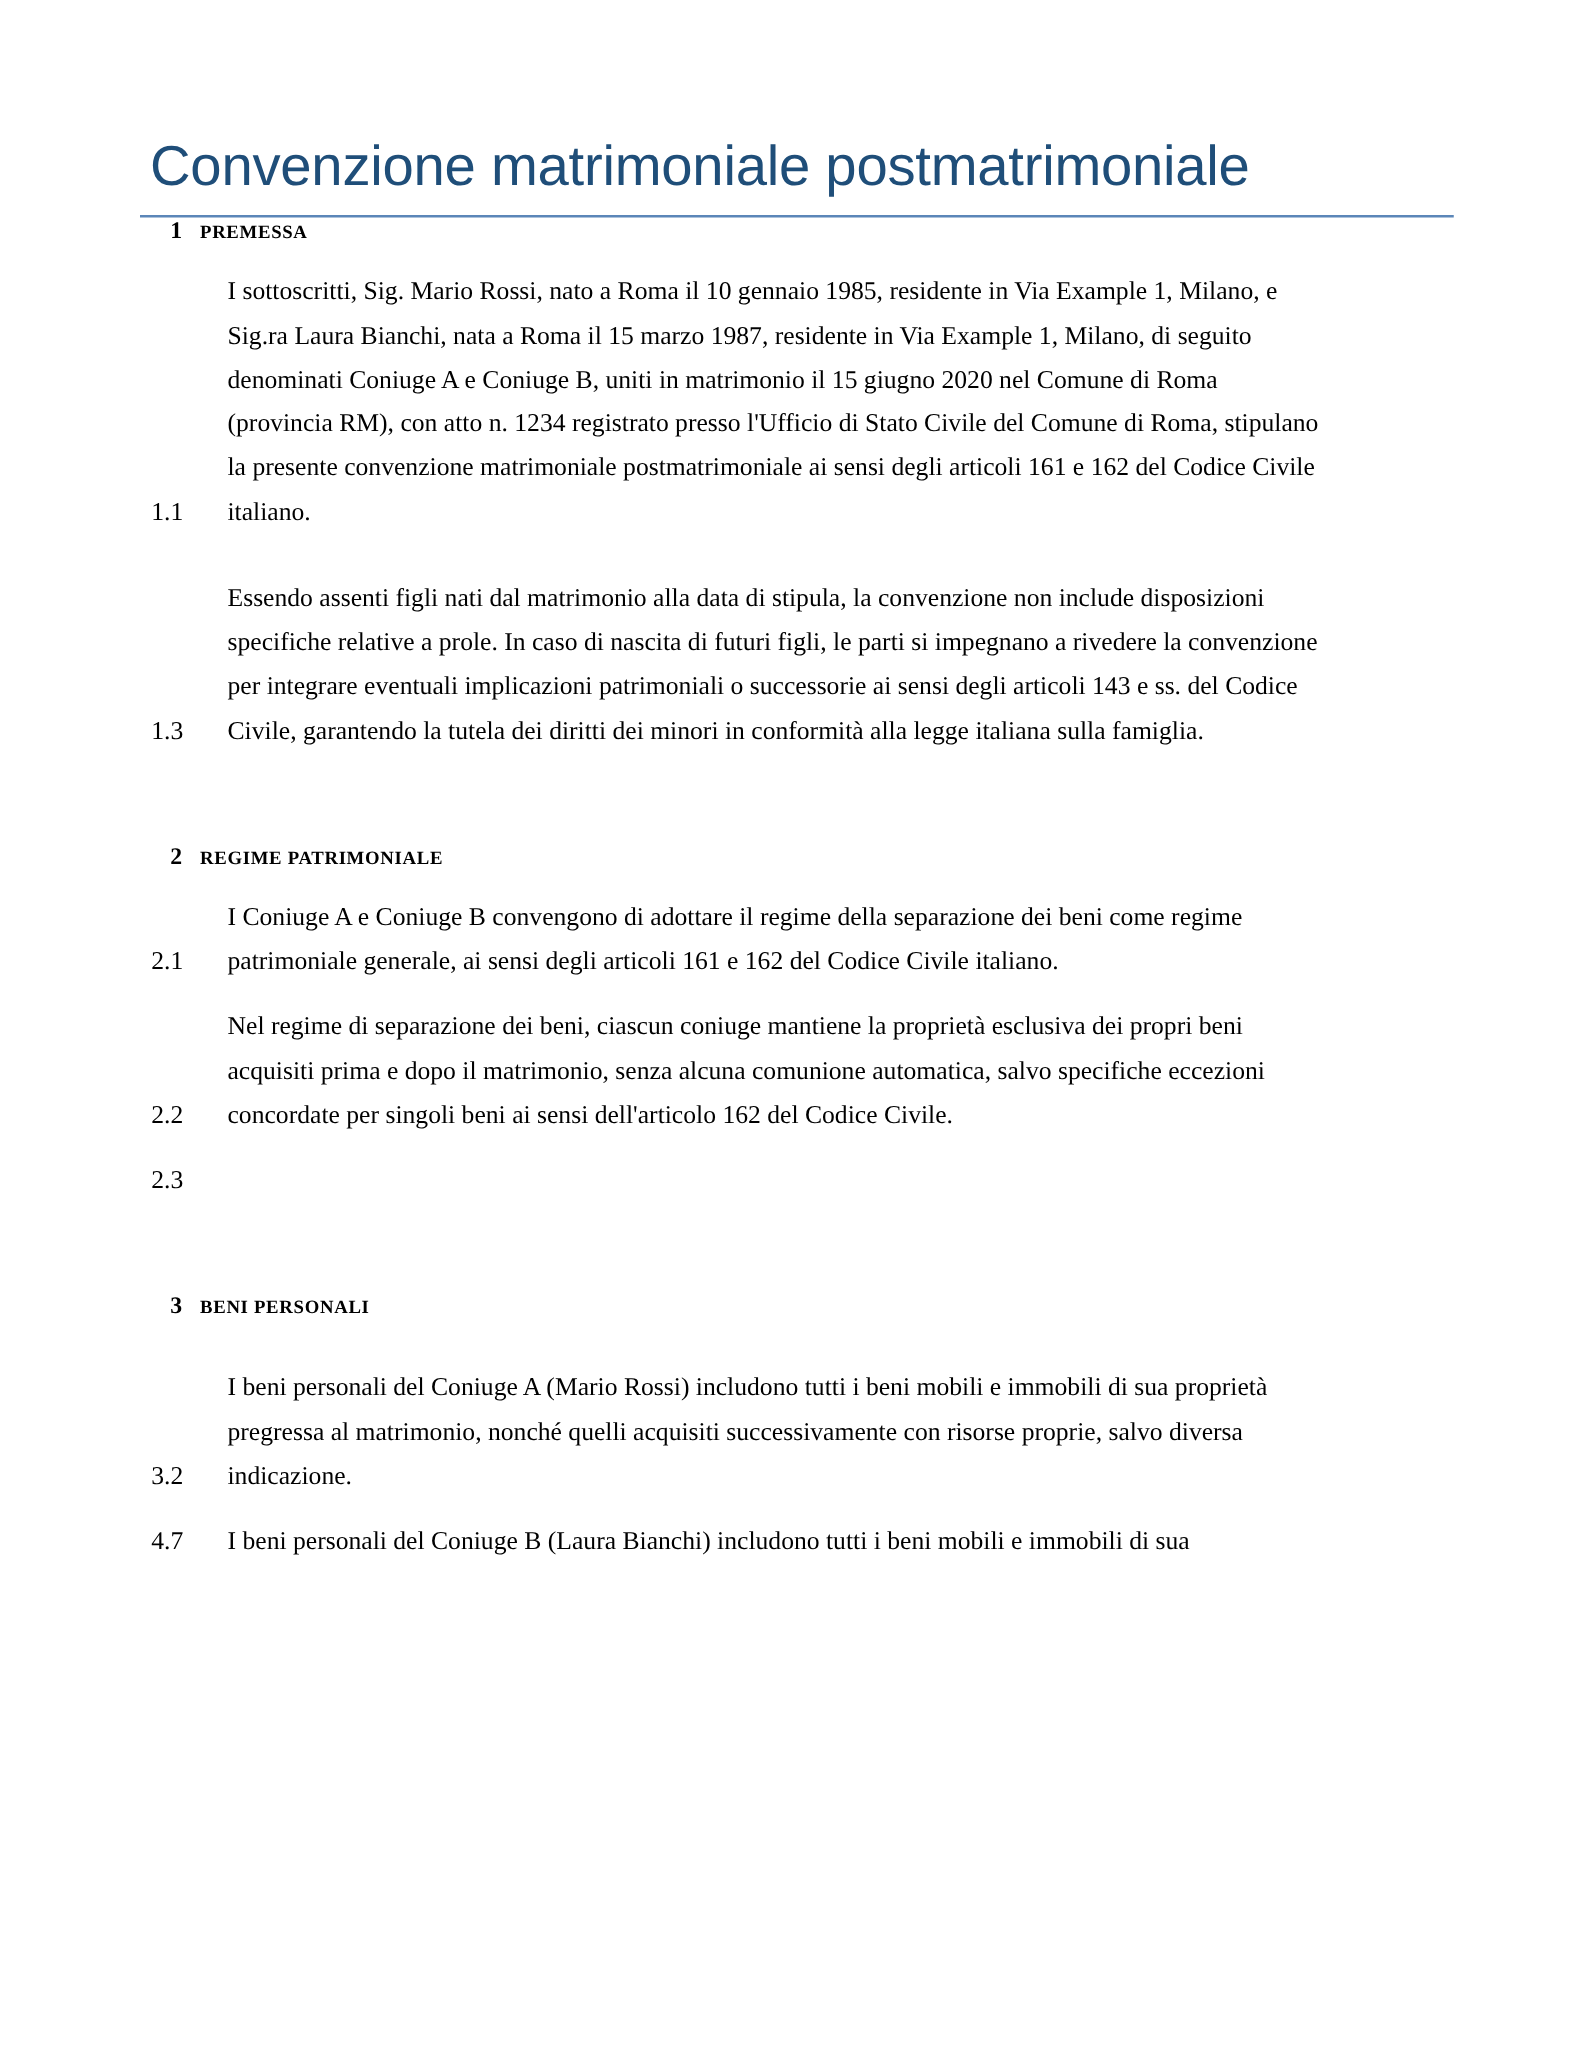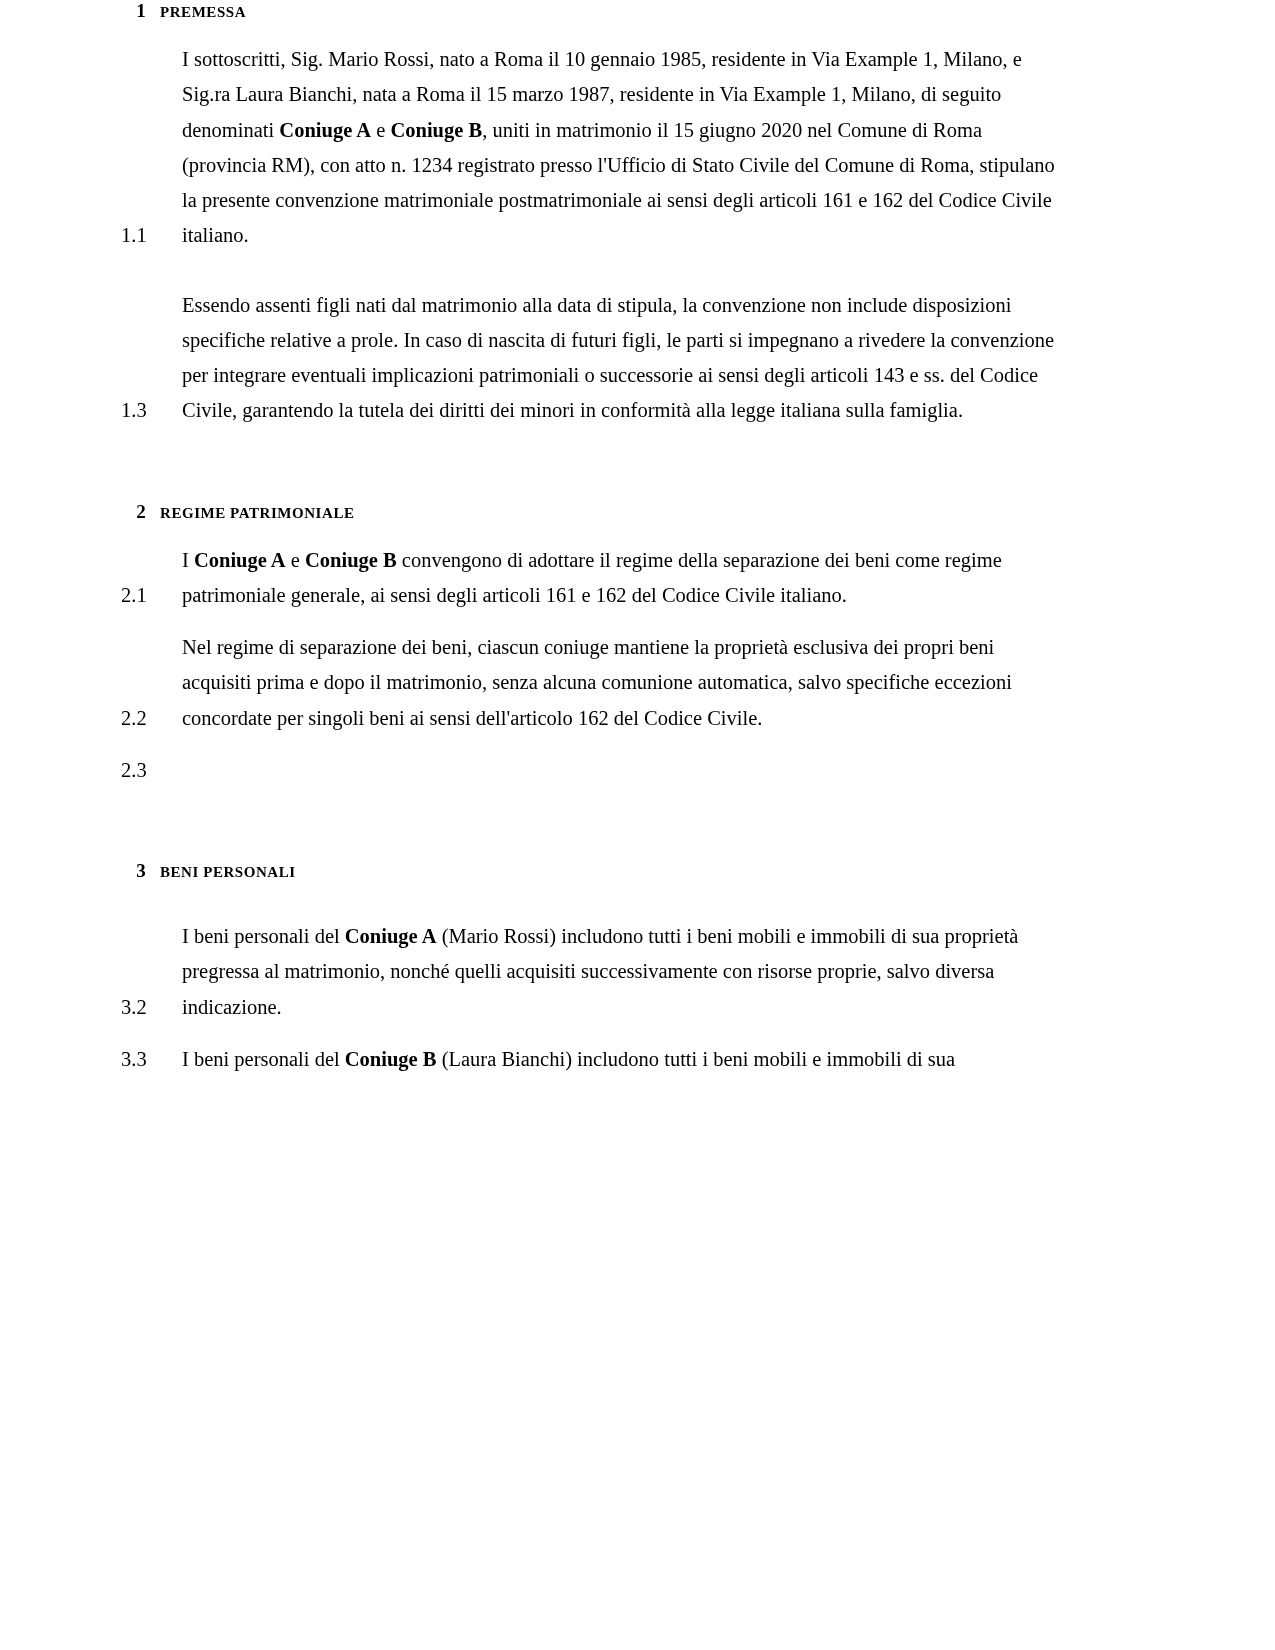--- a/index.html
+++ b/index.html
@@ -86,32 +86,36 @@
     font-size: 20.5px;
     line-height: 1.72;
   }
   .p-text {
     flex: 1 1 auto;
     font-size: 20.5px;
     line-height: 1.72;
     text-align: left;
     max-width: 880px;
   }
-  .p-text b { font-weight: 700; }
+  .p-text b { font-weight: 400; }
 
   
   .sp-after-h1 { height: 20px; }
   .sp-between-p { height: 17px; }
   .sp-section-gap { height: 72px; }
 </style>
 </head>
 <body>
 
 <div class="page">
 
+  <div class="title-block">
+    <h1 class="doc-title">Convenzione matrimoniale postmatrimoniale</h1>
+    <div class="title-rule"></div>
+  </div>
 
   <div class="body-wrap">
     <div id="sections-root">
         <div class="h1-row">
           <span class="h1-num">1</span>
           <span class="h1-text">PREMESSA</span>
         </div>
         <div class="sp-after-h1"></div>
         <div class="p-row">
           <span class="p-num">1.1</span>
@@ -148,19 +152,19 @@
           <span class="h1-text">BENI PERSONALI</span>
         </div>
         <div class="sp-after-h1"></div>
         <div class="sp-between-p"></div>
         <div class="p-row">
           <span class="p-num">3.2</span>
           <span class="p-text"><span>I beni personali del </span><b>Coniuge A</b><span> (Mario Rossi) includono tutti i beni mobili e immobili di sua proprietà pregressa al matrimonio, nonché quelli acquisiti successivamente con risorse proprie, salvo diversa indicazione.</span></span>
         </div>
         <div class="sp-between-p"></div>
         <div class="p-row">
-          <span class="p-num">3.3</span>
+          <span class="p-num">4.7</span>
           <span class="p-text"><span>I beni personali del </span><b>Coniuge B</b><span> (Laura Bianchi) includono tutti i beni mobili e immobili di sua</span></span>
         </div>
       </div>
   </div>
 
 </div>
 
 </body></html>

